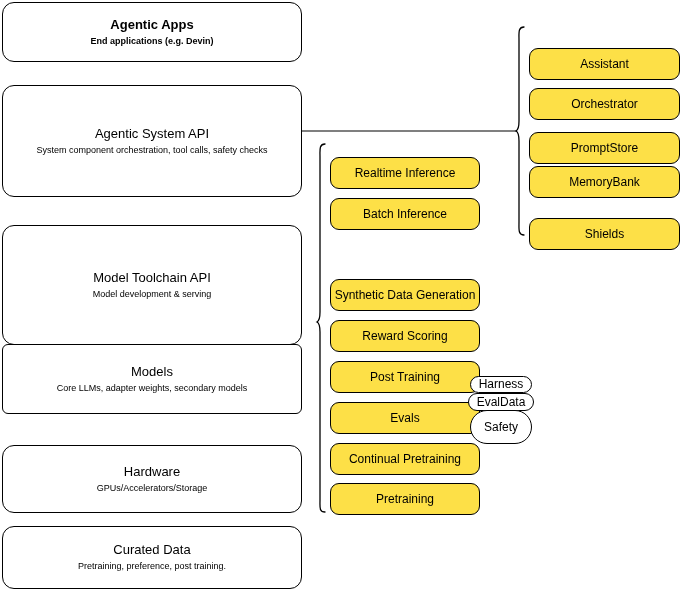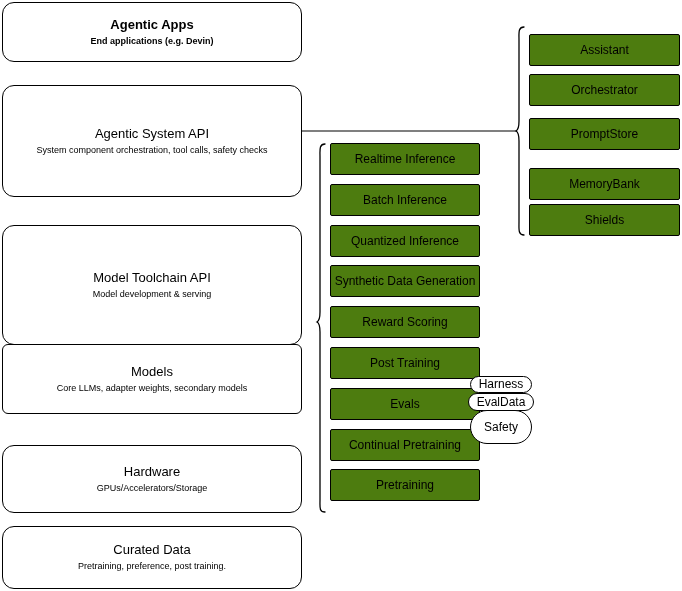--- a/index.html
+++ b/index.html
@@ -51,29 +51,30 @@
   }
 
   
   .layer-box { left: 2px; width: 300px; }
   .layer-box .title { font-size: 13px; }
 
   
   .pillbox {
     position: absolute;
     box-sizing: border-box;
-    background: #4d7c0f;
+    background: #fde047;
     border: 1px solid #000000;
-    border-radius: 2px;
+    border-radius: 9px;
     display: flex;
     align-items: center;
     justify-content: center;
     font-size: 12px;
     line-height: 14px;
     white-space: nowrap;
+    margin-top: 14px;
   }
   .mid-box { left: 330px; width: 150px; height: 32px; }
   .right-box { left: 529px; width: 151px; height: 32px; }
 
   
   .tag {
     position: absolute;
     box-sizing: border-box;
     background: #ffffff;
     border: 1.6px solid #000000;
@@ -148,31 +149,30 @@
     <div class="subtitle">GPUs/Accelerators/Storage</div>
   </div>
 
   <div class="box layer-box" style="top:526px;height:63px;">
     <div class="title">Curated Data</div>
     <div class="subtitle">Pretraining, preference, post training.</div>
   </div>
 
   <div class="pillbox mid-box" style="top:143px;">Realtime Inference</div>
   <div class="pillbox mid-box" style="top:184px;">Batch Inference</div>
-  <div class="pillbox mid-box" style="top:225px;">Quantized Inference</div>
   <div class="pillbox mid-box" style="top:265px;">Synthetic Data Generation</div>
   <div class="pillbox mid-box" style="top:306px;">Reward Scoring</div>
   <div class="pillbox mid-box" style="top:347px;">Post Training</div>
   <div class="pillbox mid-box" style="top:388px;">Evals</div>
   <div class="pillbox mid-box" style="top:429px;">Continual Pretraining</div>
   <div class="pillbox mid-box" style="top:469px;">Pretraining</div>
 
   <div class="tag" style="left:470px;top:376px;width:62px;height:17px;">Harness</div>
   <div class="tag" style="left:468px;top:393px;width:66px;height:18px;">EvalData</div>
   <div class="tag" style="left:470px;top:410px;width:62px;height:34px;">Safety</div>
 
   <div class="pillbox right-box" style="top:34px;">Assistant</div>
   <div class="pillbox right-box" style="top:74px;">Orchestrator</div>
   <div class="pillbox right-box" style="top:118px;">PromptStore</div>
-  <div class="pillbox right-box" style="top:168px;">MemoryBank</div>
+  <div class="pillbox right-box" style="top:152px;">MemoryBank</div>
   <div class="pillbox right-box" style="top:204px;">Shields</div>
 
 </div>
 
 </body></html>

